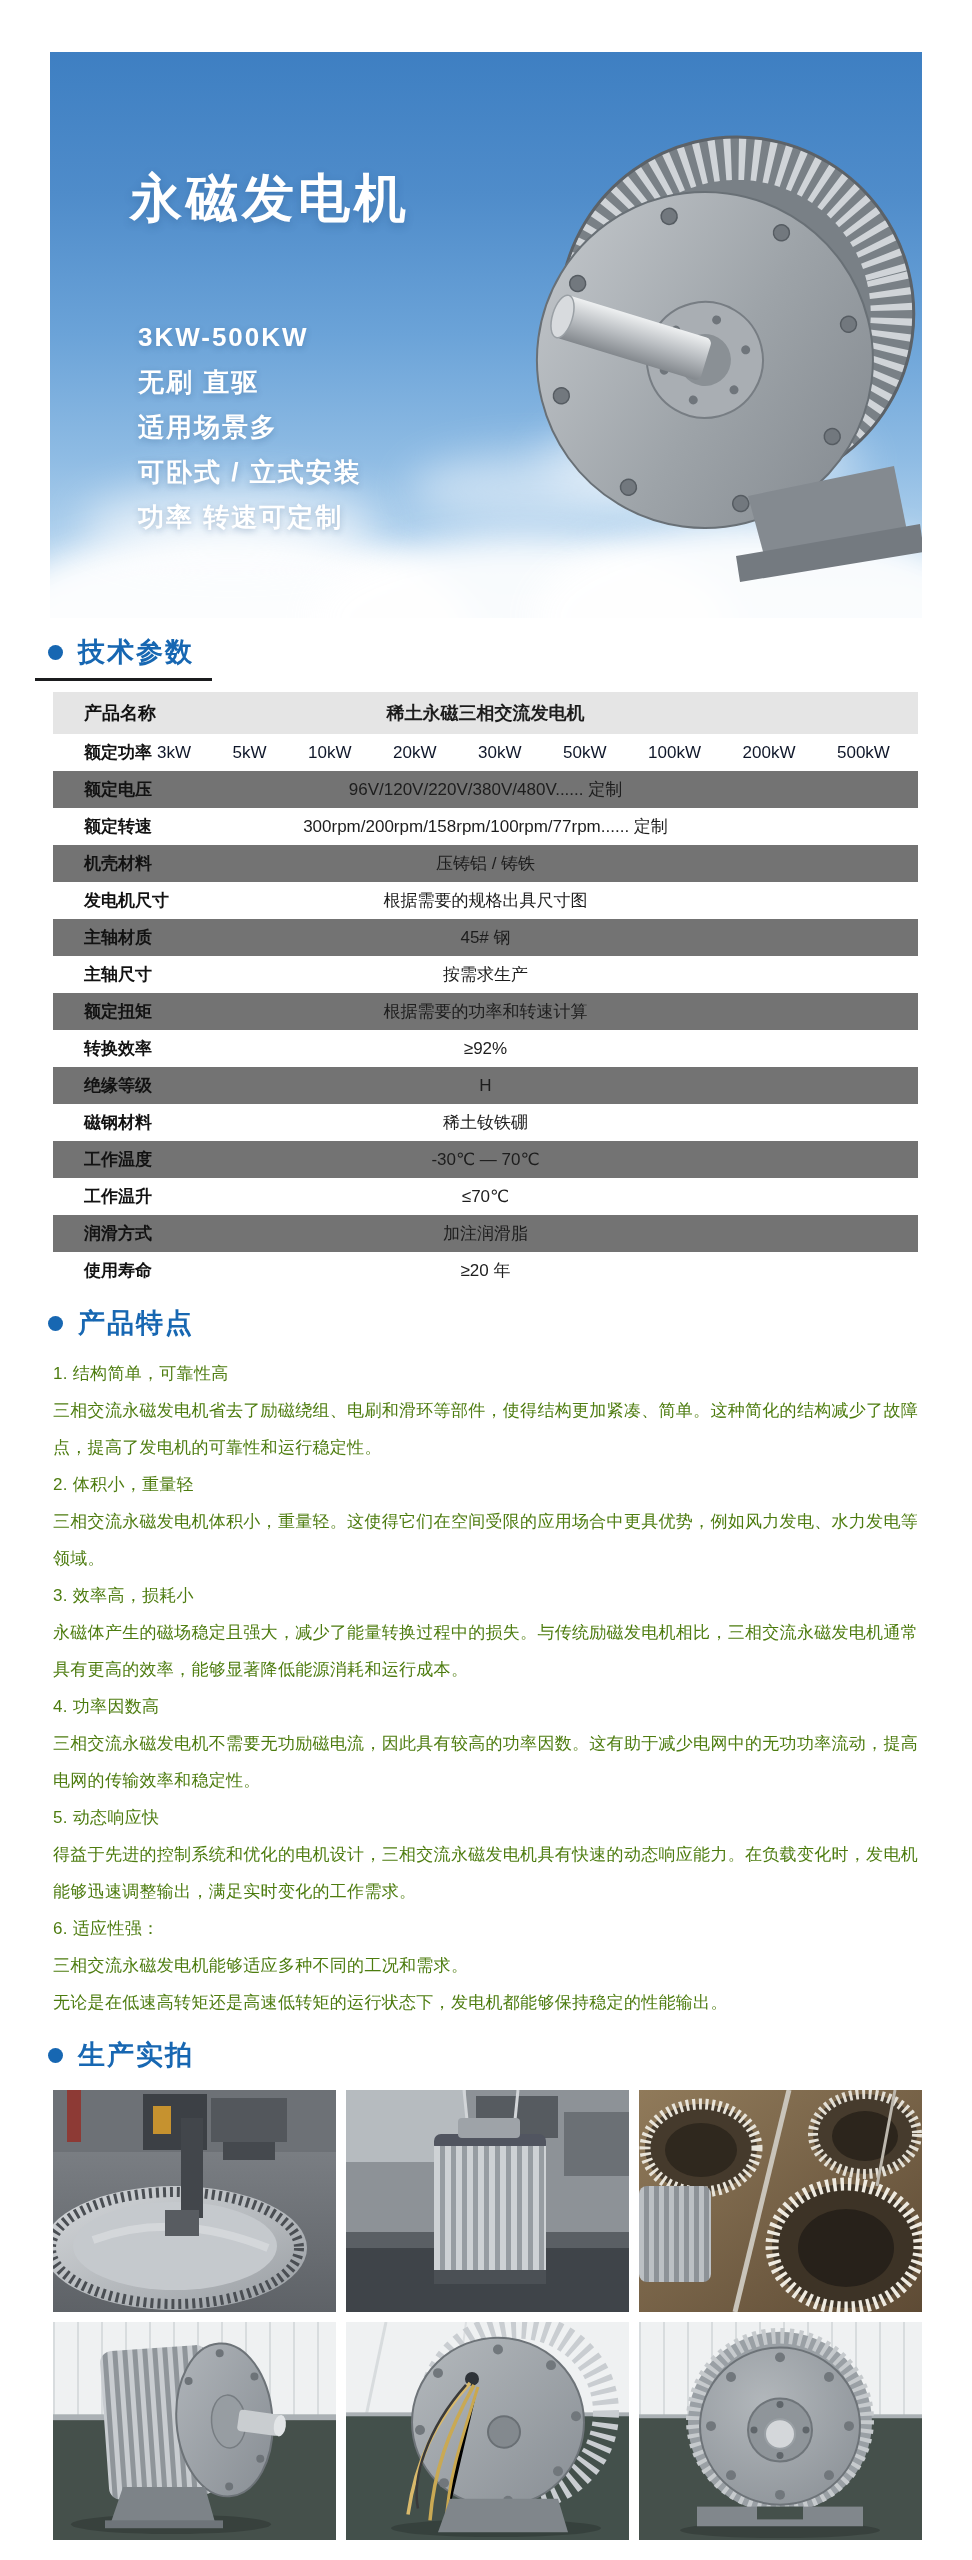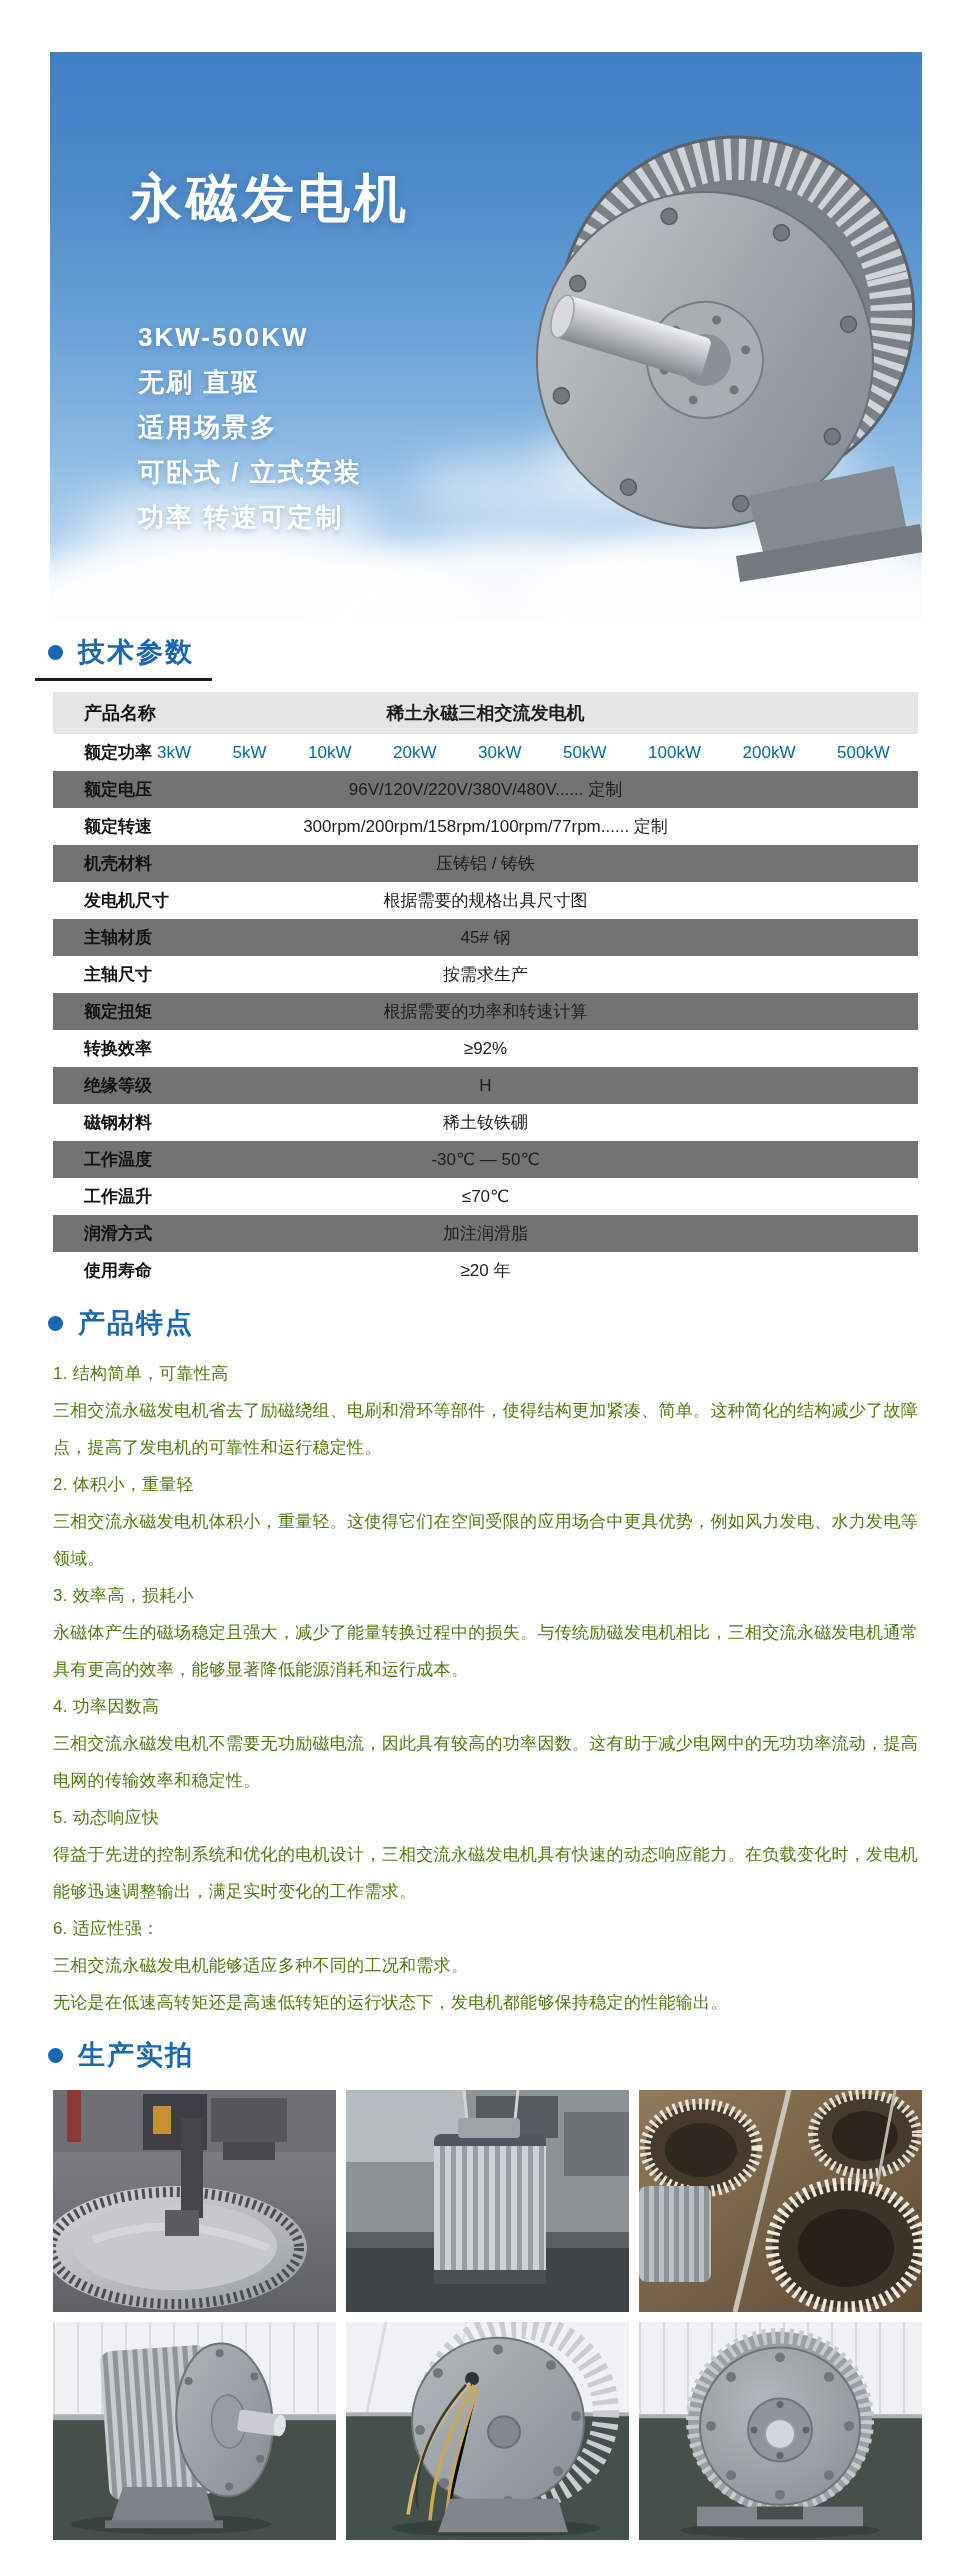--- a/index.html
+++ b/index.html
@@ -41,21 +41,21 @@
   
   .spec-table{margin:11px 54px 0 53px;}
   .spec-row{position:relative;height:37px;line-height:37px;font-size:17px;background:#ffffff;}
   .spec-row.alt{background:#737373;}
   .spec-row.head{background:#e5e5e5;height:42px;line-height:42px;}
   .spec-label{position:absolute;left:31px;top:0;font-weight:700;color:#121212;}
   .spec-row.head .spec-label{font-size:18px;}
   .spec-value{display:block;text-align:center;color:#1d1d1d;}
   .spec-row.head .spec-value{font-weight:700;font-size:18px;}
   .power-values{position:absolute;left:104px;right:28px;top:0;display:flex;justify-content:space-between;}
-  .power-values span{color:#0369a1;}
+  .power-values span{color:#0f172a;}
   
   .features-text{margin:14px 50px 0 53px;}
   .features-text p{margin:0;font-size:17px;line-height:37px;color:#4d7c0f;letter-spacing:.3px;}
   
   .photo-grid{
     margin:17px 50px 0 53px;display:grid;grid-template-columns:repeat(3,1fr);
     grid-template-rows:222px 218px;gap:10px;
   }
   .photo{position:relative;overflow:hidden;background:#888;}
   .photo svg{display:block;width:100%;height:100%;}
@@ -188,21 +188,21 @@
   <div class="spec-row alt">
     <span class="spec-label">绝缘等级</span>
     <span class="spec-value">H</span>
   </div>
   <div class="spec-row">
     <span class="spec-label">磁钢材料</span>
     <span class="spec-value">稀土钕铁硼</span>
   </div>
   <div class="spec-row alt">
     <span class="spec-label">工作温度</span>
-    <span class="spec-value">-30℃ — 50℃</span>
+    <span class="spec-value">-30℃ — 70℃</span>
   </div>
   <div class="spec-row">
     <span class="spec-label">工作温升</span>
     <span class="spec-value">≤70℃</span>
   </div>
   <div class="spec-row alt">
     <span class="spec-label">润滑方式</span>
     <span class="spec-value">加注润滑脂</span>
   </div>
   <div class="spec-row">

